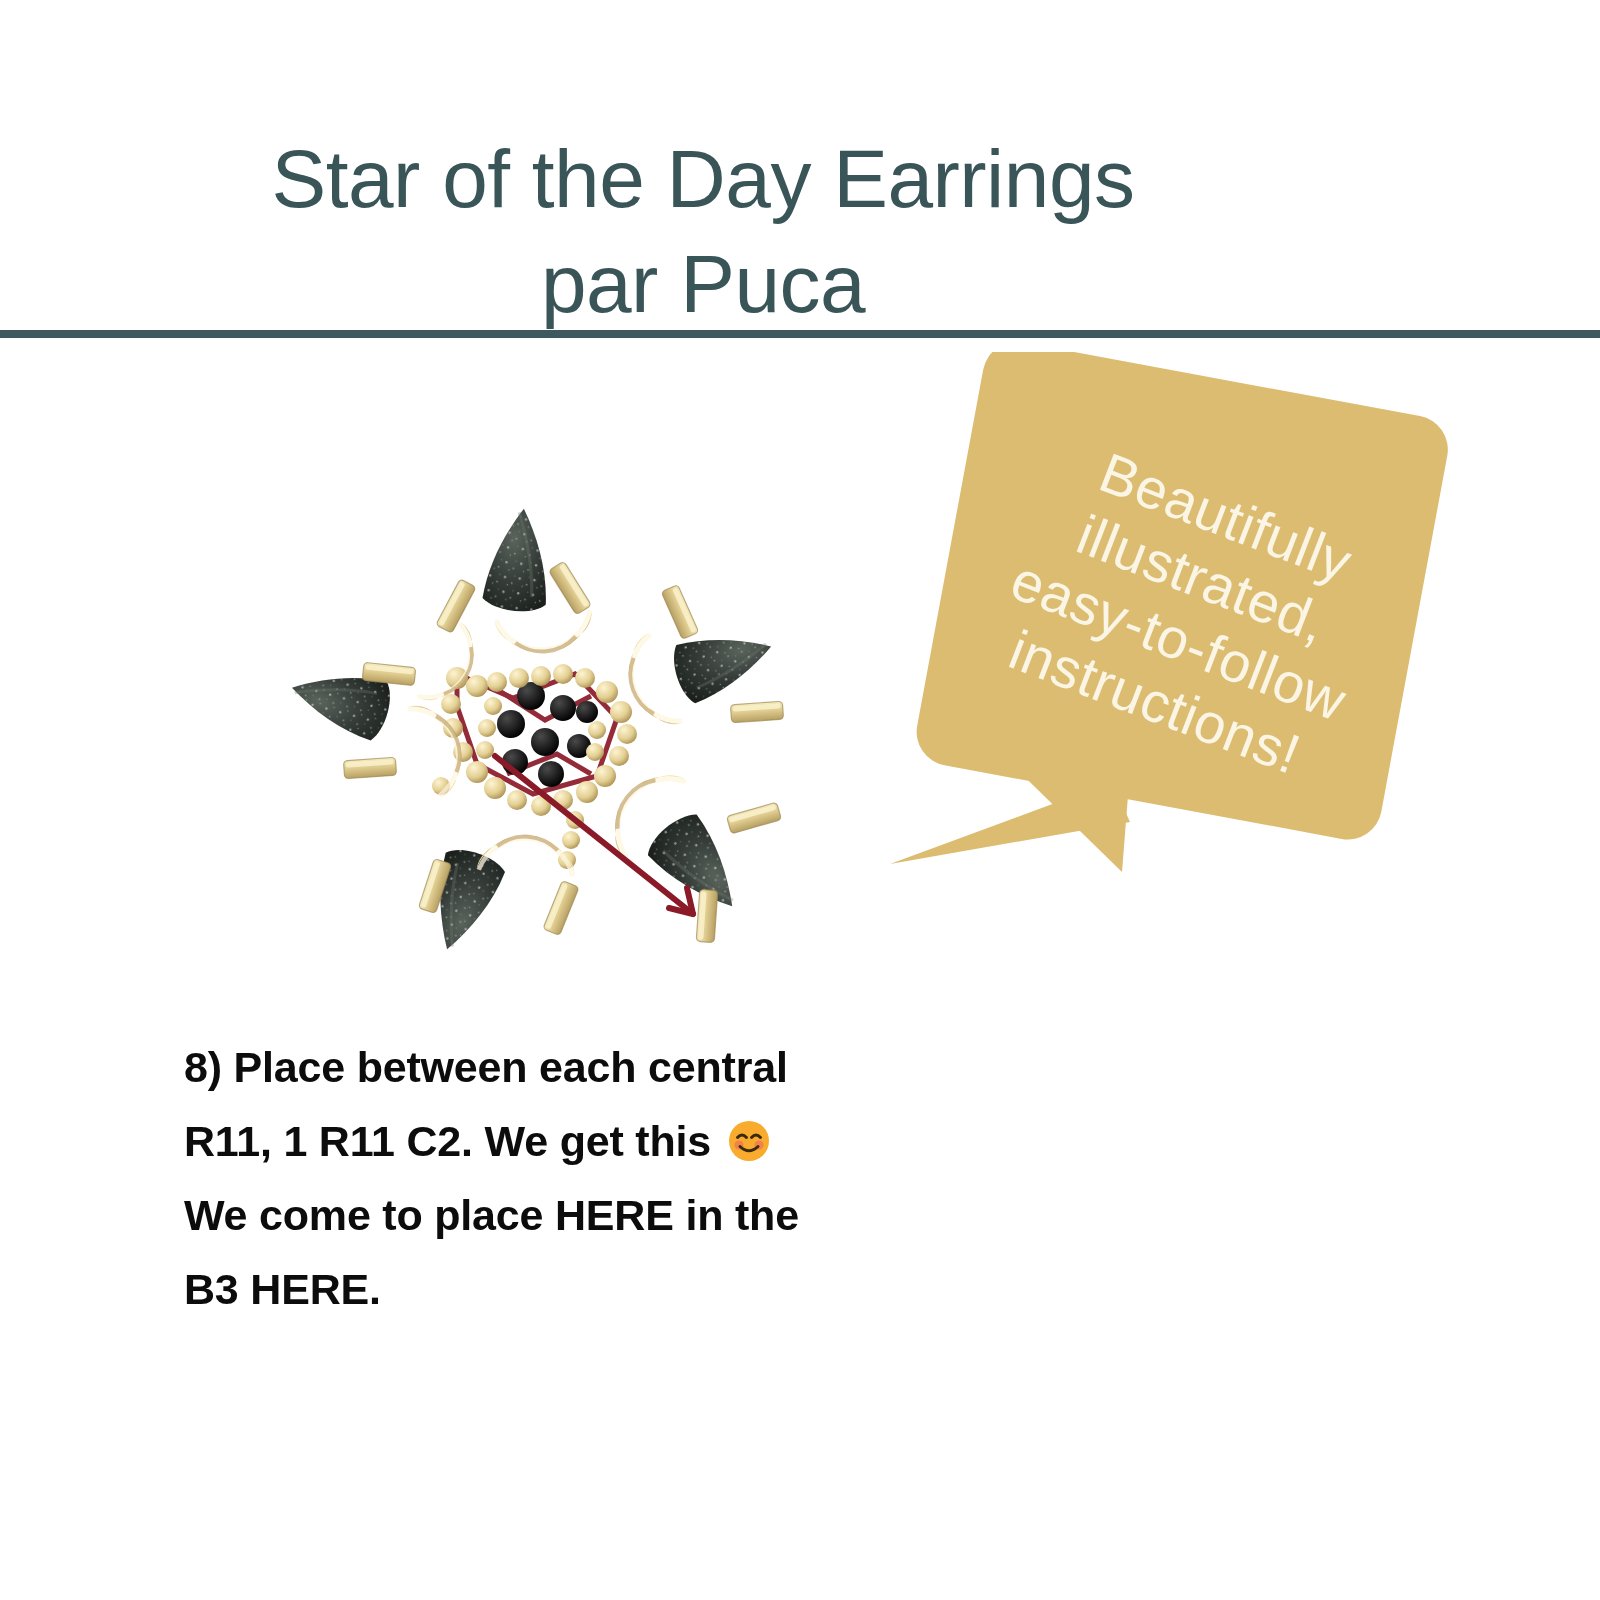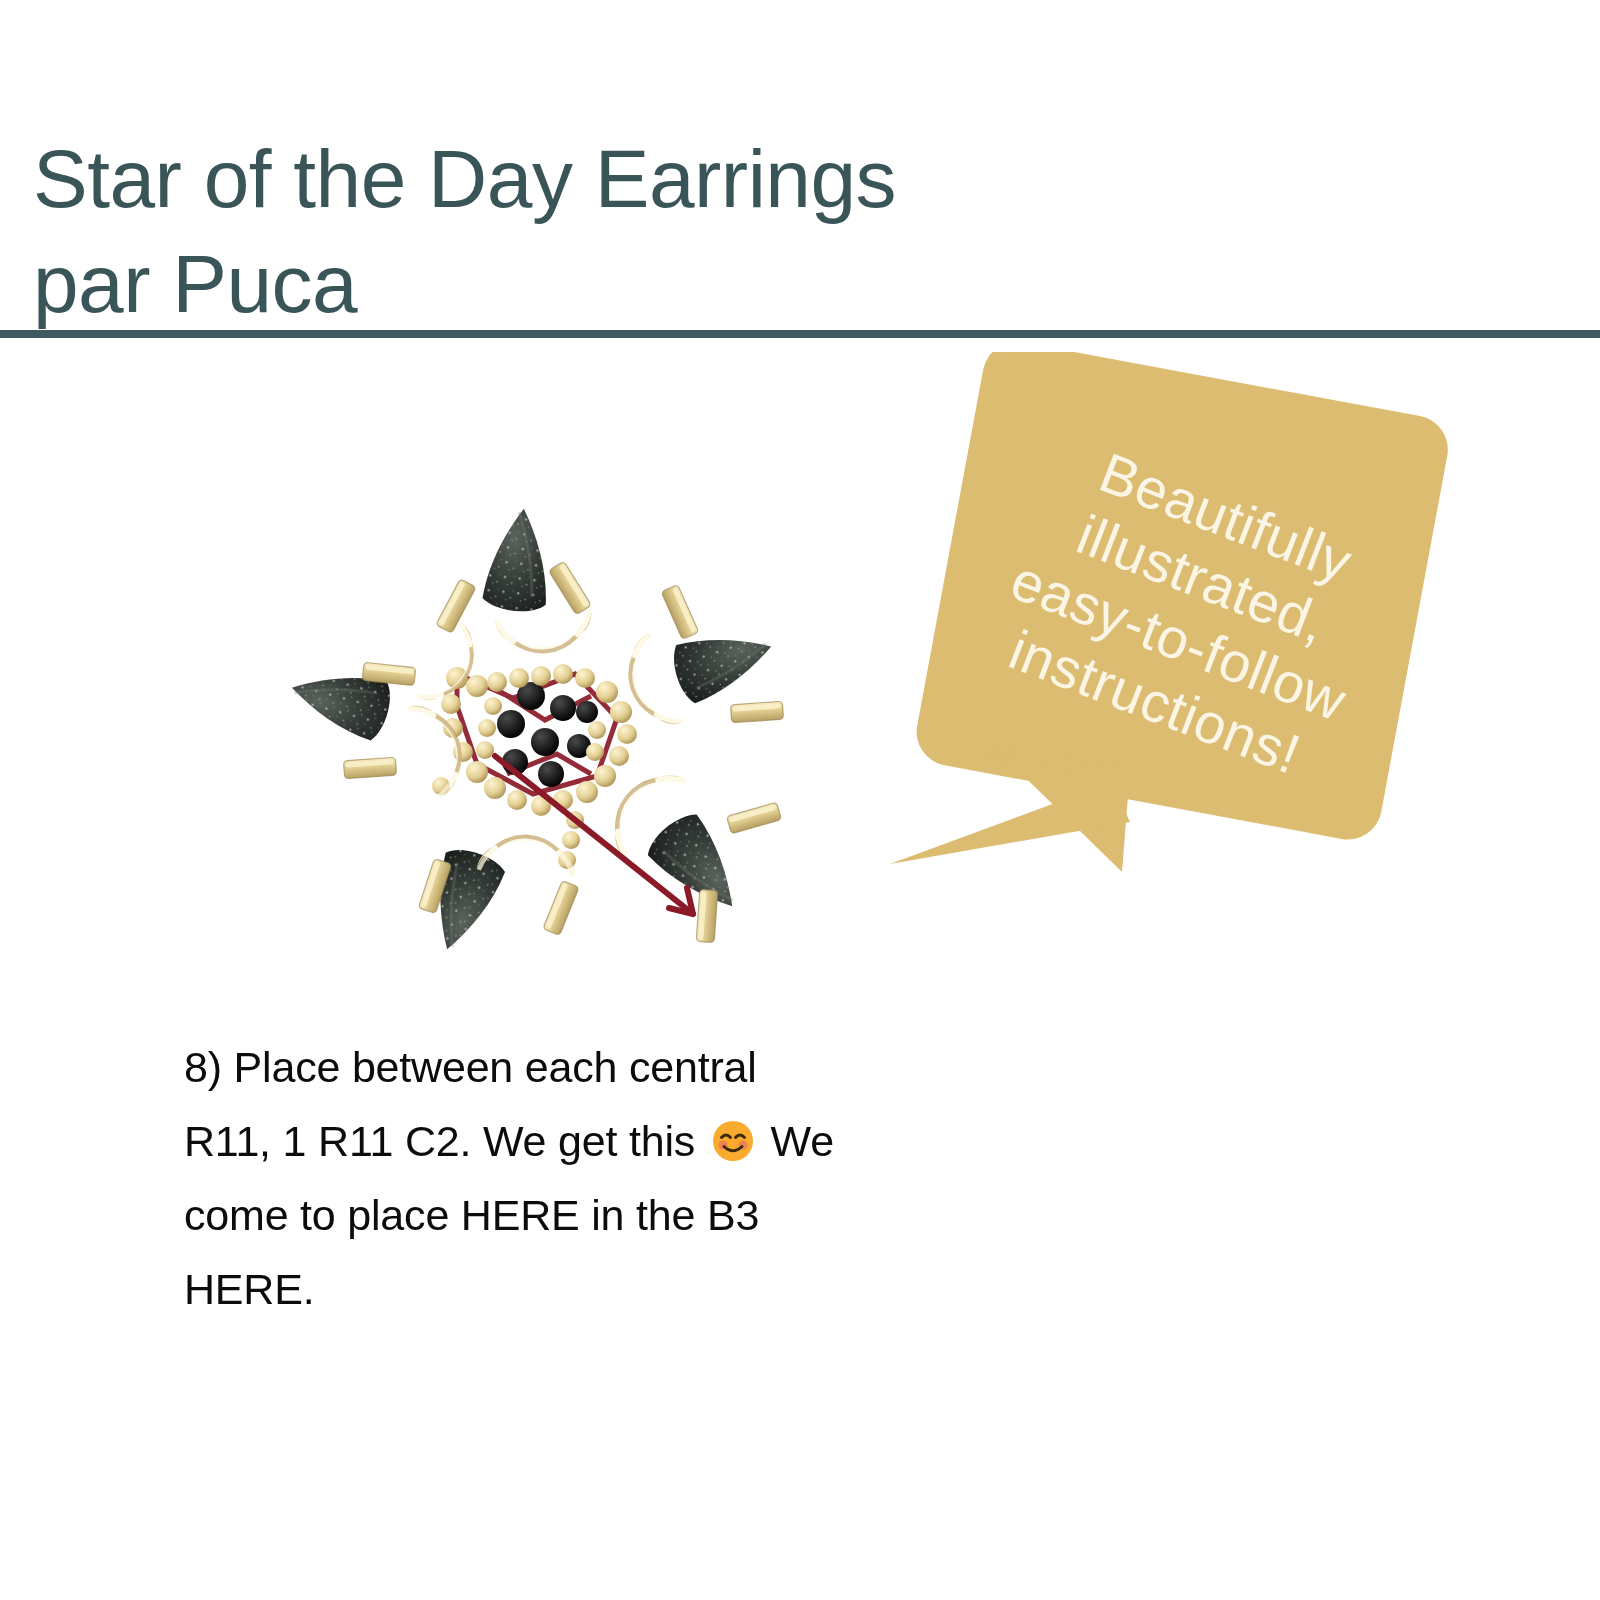--- a/index.html
+++ b/index.html
@@ -23,20 +23,21 @@
     left: 33px;
     top: 72px;
     width: 1340px;
     color: #3a5558;
     font-family: "Liberation Sans", sans-serif;
     font-size: 82px;
     line-height: 1.28;
     font-weight: 400;
     letter-spacing: -0.5px;
     white-space: pre-line;
+    text-align: center;
   }
 
   #title-divider {
     position: absolute;
     left: 0;
     top: 330px;
     width: 1600px;
     height: 8px;
     background: #3e5a5e;
   }
@@ -88,21 +89,21 @@
   
   #instruction-text {
     position: absolute;
     left: 184px;
     top: 988px;
     width: 660px;
     color: #0c0c0c;
     font-family: "Liberation Sans", sans-serif;
     font-size: 43px;
     line-height: 1.72;
-    font-weight: 400;
+    font-weight: 700;
     letter-spacing: -0.2px;
   }
   #instruction-text .emoji-inline {
     display: inline-block;
     vertical-align: -7px;
     width: 44px;
     height: 44px;
     margin: 0 4px;
   }
   #instruction-text .emoji-inline svg { display: block; width: 100%; height: 100%; }

